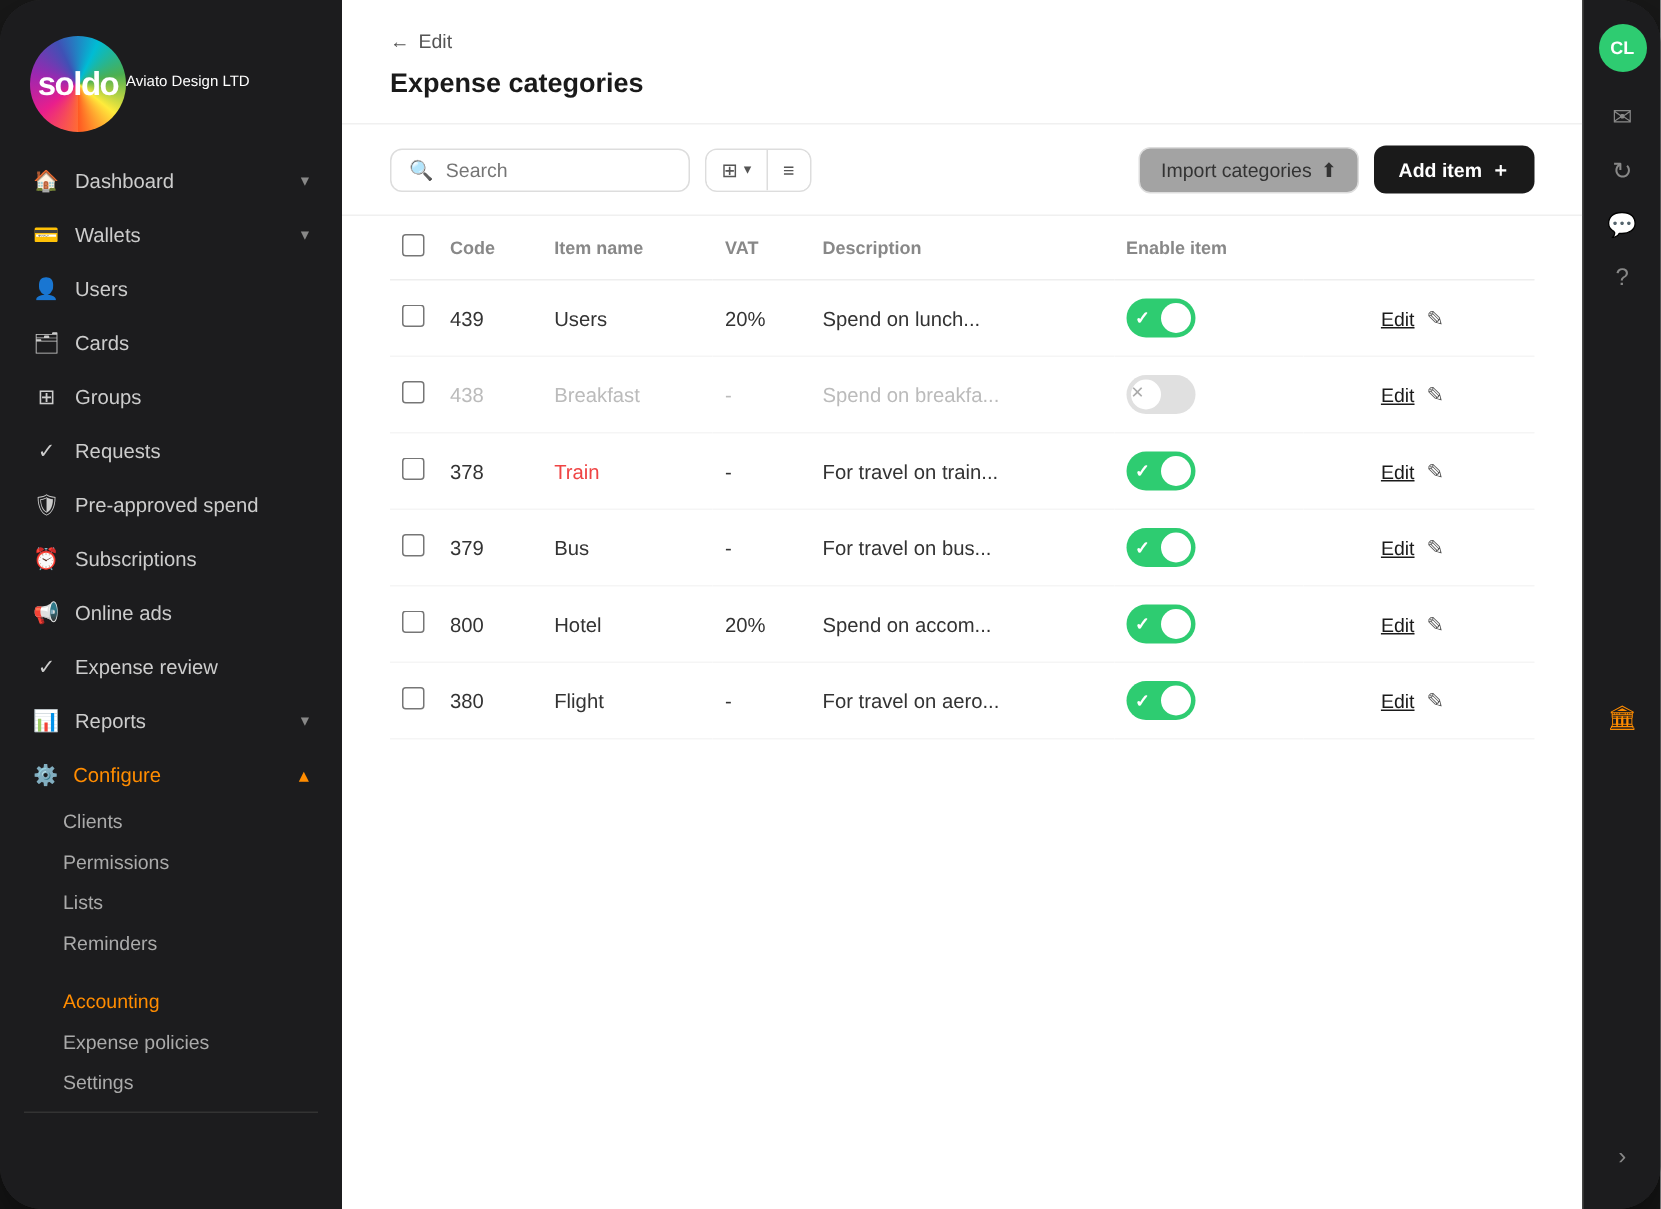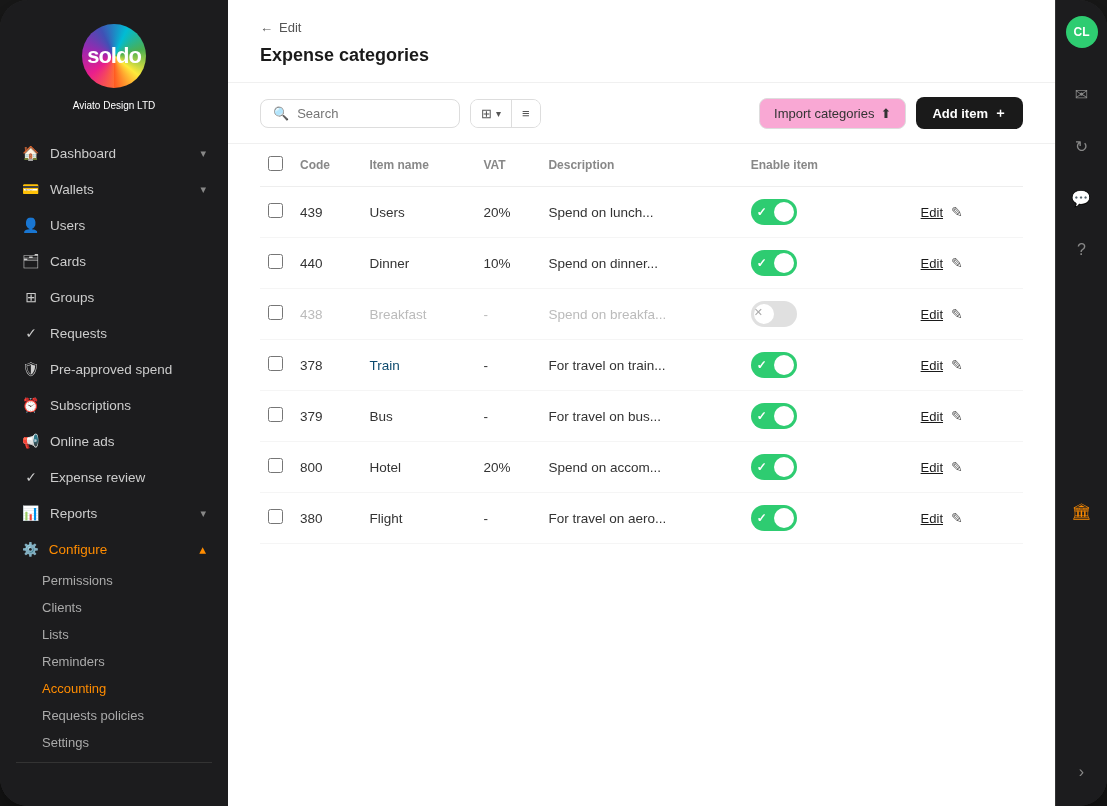--- a/index.html
+++ b/index.html
@@ -27,21 +27,21 @@
       background: #1c1c1e;
       display: flex;
       flex-direction: column;
       padding: 0;
       flex-shrink: 0;
       overflow-y: auto;
     }
     .sidebar-logo {
       padding: 24px 20px 8px;
       display: flex;
-      flex-direction: column;
+      flex-direction: row;
       align-items: center;
     }
     .logo-circle {
       width: 64px;
       height: 64px;
       border-radius: 50%;
       background: conic-gradient(from 180deg, #ff6b35, #e91e8c, #9c27b0, #3f51b5, #00bcd4, #4caf50, #ffeb3b, #ff5722);
       display: flex;
       align-items: center;
       justify-content: center;
@@ -77,41 +77,41 @@
       padding-left: 42px;
       font-size: 13px;
       color: #aaa;
     }
     .nav-sub-item {
       padding: 6px 12px 6px 0;
       cursor: pointer;
       border-radius: 4px;
       display: block;
     }
-    .nav-sub-item.active { color: #ff8c00; }
+    .nav-sub-item.active { color: #ff8c00; margin-top: 12px; }
     .nav-section-header {
       display: flex;
       align-items: center;
       padding: 9px 16px;
       color: #ff8c00;
       font-size: 13.5px;
       cursor: pointer;
       border-radius: 6px;
       margin: 1px 6px;
       gap: 10px;
     }
     
     .icon-bar {
       width: 52px;
       background: #1c1c1e;
       display: flex;
       flex-direction: column;
       align-items: center;
       padding: 16px 0;
-      gap: 16px;
+      gap: 0;
       border-left: 1px solid #333;
     }
     .icon-bar-avatar {
       width: 32px;
       height: 32px;
       border-radius: 50%;
       background: #2ecc71;
       color: #fff;
       font-size: 12px;
       font-weight: 700;
@@ -205,21 +205,21 @@
     }
     .view-btn:first-child { border-right: 1px solid #ddd; }
     .toolbar-spacer { flex: 1; }
     .import-btn {
       display: flex;
       align-items: flex-start;
       gap: 6px;
       padding: 7px 14px;
       border: 1.5px solid #ddd;
       border-radius: 8px;
-      background: #f9a8d4;
+      background: #a3a3a3;
       font-size: 13px;
       color: #333;
       cursor: pointer;
     }
     .add-btn {
       display: flex;
       align-items: center;
       gap: 6px;
       padding: 7px 16px;
       background: #1a1a1a;
@@ -388,26 +388,26 @@
       <span>Reports</span>
       <span class="arrow">▾</span>
     </div>
 
     <div class="nav-section-header">
       <span class="nav-icon">⚙️</span>
       <span>Configure</span>
       <span class="arrow" style="color:#ff8c00; margin-left:auto;">▴</span>
     </div>
     <div class="nav-sub">
+      <span class="nav-sub-item">Clients</span>
       <span class="nav-sub-item">Permissions</span>
-      <span class="nav-sub-item">Clients</span>
       <span class="nav-sub-item">Lists</span>
       <span class="nav-sub-item">Reminders</span>
       <span class="nav-sub-item active">Accounting</span>
-      <span class="nav-sub-item">Requests policies</span>
+      <span class="nav-sub-item">Expense policies</span>
       <span class="nav-sub-item">Settings</span>
     </div>
 
     <div class="sidebar-divider"></div>
 
   </div>
 
   <div class="main-content">
 
     <div class="page-header">
@@ -477,65 +477,44 @@
         <div class="edit-cell">
           <span class="edit-link">Edit</span>
           <span class="edit-icon">✎</span>
         </div>
       </td>
     </tr>
             <tr>
       <td>
         <input type="checkbox" class="checkbox-input" style="">
       </td>
-      <td style="color:#333;">440</td>
-      <td style="color:#333;">Dinner</td>
-      <td style="color:#333;">10%</td>
-      <td style="color:#333;">Spend on dinner...</td>
-      <td>
-        <div class="toggle-green">
-        <span class="check-icon">✓</span>
-        <div class="knob"></div>
+      <td style="color:#bbb;">438</td>
+      <td style="color:#bbb;">Breakfast</td>
+      <td style="color:#bbb;">-</td>
+      <td style="color:#bbb;">Spend on breakfa...</td>
+      <td>
+        <div class="toggle-grey">
+        <div class="knob">
+          <span style="color:#aaa;font-size:11px;">✕</span>
+        </div>
       </div>
       </td>
       <td>
         <div class="edit-cell">
           <span class="edit-link">Edit</span>
           <span class="edit-icon">✎</span>
         </div>
       </td>
     </tr>
             <tr>
       <td>
         <input type="checkbox" class="checkbox-input" style="">
       </td>
-      <td style="color:#bbb;">438</td>
-      <td style="color:#bbb;">Breakfast</td>
-      <td style="color:#bbb;">-</td>
-      <td style="color:#bbb;">Spend on breakfa...</td>
-      <td>
-        <div class="toggle-grey">
-        <div class="knob">
-          <span style="color:#aaa;font-size:11px;">✕</span>
-        </div>
-      </div>
-      </td>
-      <td>
-        <div class="edit-cell">
-          <span class="edit-link">Edit</span>
-          <span class="edit-icon">✎</span>
-        </div>
-      </td>
-    </tr>
-            <tr>
-      <td>
-        <input type="checkbox" class="checkbox-input" style="">
-      </td>
       <td style="color:#333;">378</td>
-      <td style="color:#0c4a6e;">Train</td>
+      <td style="color:#ef4444;">Train</td>
       <td style="color:#333;">-</td>
       <td style="color:#333;">For travel on train...</td>
       <td>
         <div class="toggle-green">
         <span class="check-icon">✓</span>
         <div class="knob"></div>
       </div>
       </td>
       <td>
         <div class="edit-cell">

